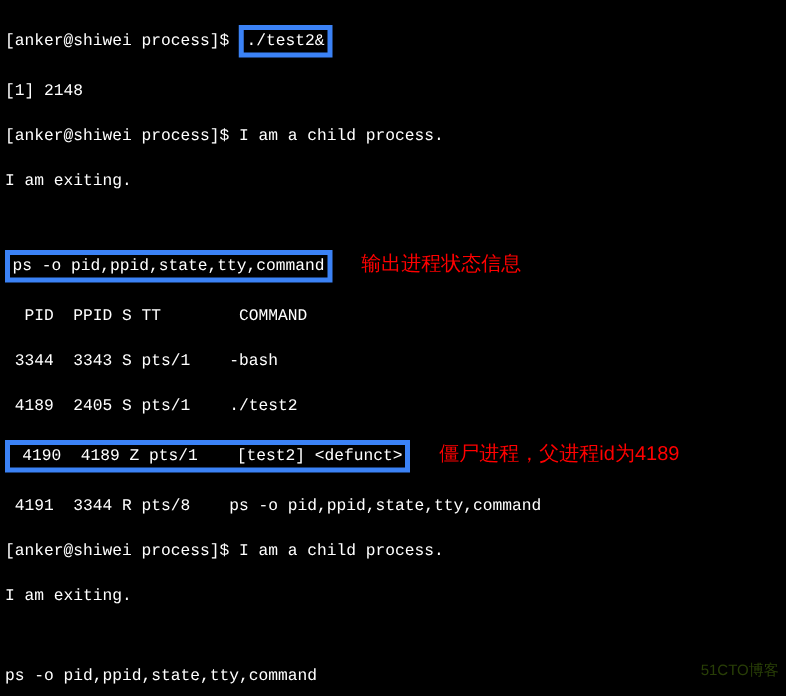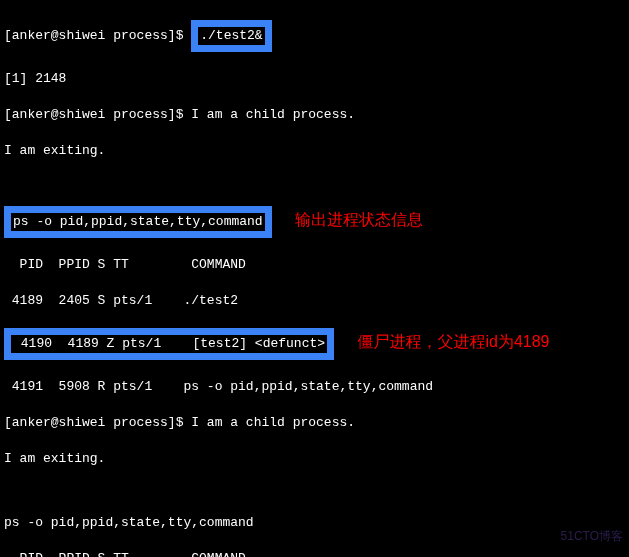--- a/index.html
+++ b/index.html
@@ -13,55 +13,56 @@
     height: 557px;
     overflow: hidden;
     line-height: 18px;
     position: relative;
   }
   .term {
     padding: 2px 4px;
     white-space: pre;
   }
   .red-box {
-    border: 7px solid #3b82f6;
+    border: 4px solid #3b82f6;
     display: inline-block;
     padding: 0 2px;
   }
   .annot {
     color: #f00;
     font-family: "SimSun", "Microsoft YaHei", sans-serif;
     font-size: 16px;
     white-space: normal;
   }
   .line { display: block; }
   .watermark {
     position: absolute;
     right: 6px;
     bottom: 12px;
-    color: #8b5cf6;
+    color: #84cc16;
     opacity: 0.3;
     font-size: 12px;
     font-family: sans-serif;
   }
 </style>
 </head>
 <body>
 
 <div class="term">
 <span class="line"><span>[anker@shiwei process]$ </span><span class="red-box"><span>./test2&amp;</span></span></span>
 <span class="line">[1] 2148</span>
 <span class="line"><span>[anker@shiwei process]$ </span><span>I am a child process.</span></span>
 <span class="line">I am exiting.</span>
 <span class="line" style="height:10px"></span>
 <span class="line"><span class="red-box"><span>ps -o pid,ppid,state,tty,command</span></span>   <span class="annot">输出进程状态信息</span></span>
 <span class="line">  PID  PPID S TT        COMMAND</span>
+<span class="line"> 3344  3343 S pts/1    -bash</span>
 <span class="line"> 4189  2405 S pts/1    ./test2</span>
 <span class="line"><span class="red-box"><span> 4190  4189 Z pts/1    [test2] &lt;defunct&gt;</span></span>   <span class="annot">僵尸进程，父进程id为4189</span></span>
-<span class="line"> 4191  5908 R pts/1    ps -o pid,ppid,state,tty,command</span>
+<span class="line"> 4191  3344 R pts/8    ps -o pid,ppid,state,tty,command</span>
 <span class="line"><span>[anker@shiwei process]$ </span><span>I am a child process.</span></span>
 <span class="line">I am exiting.</span>
 <span class="line" style="height:10px"></span>
 <span class="line">ps -o pid,ppid,state,tty,command</span>
 <span class="line">  PID  PPID S TT        COMMAND</span>
 
 
 
 
 

